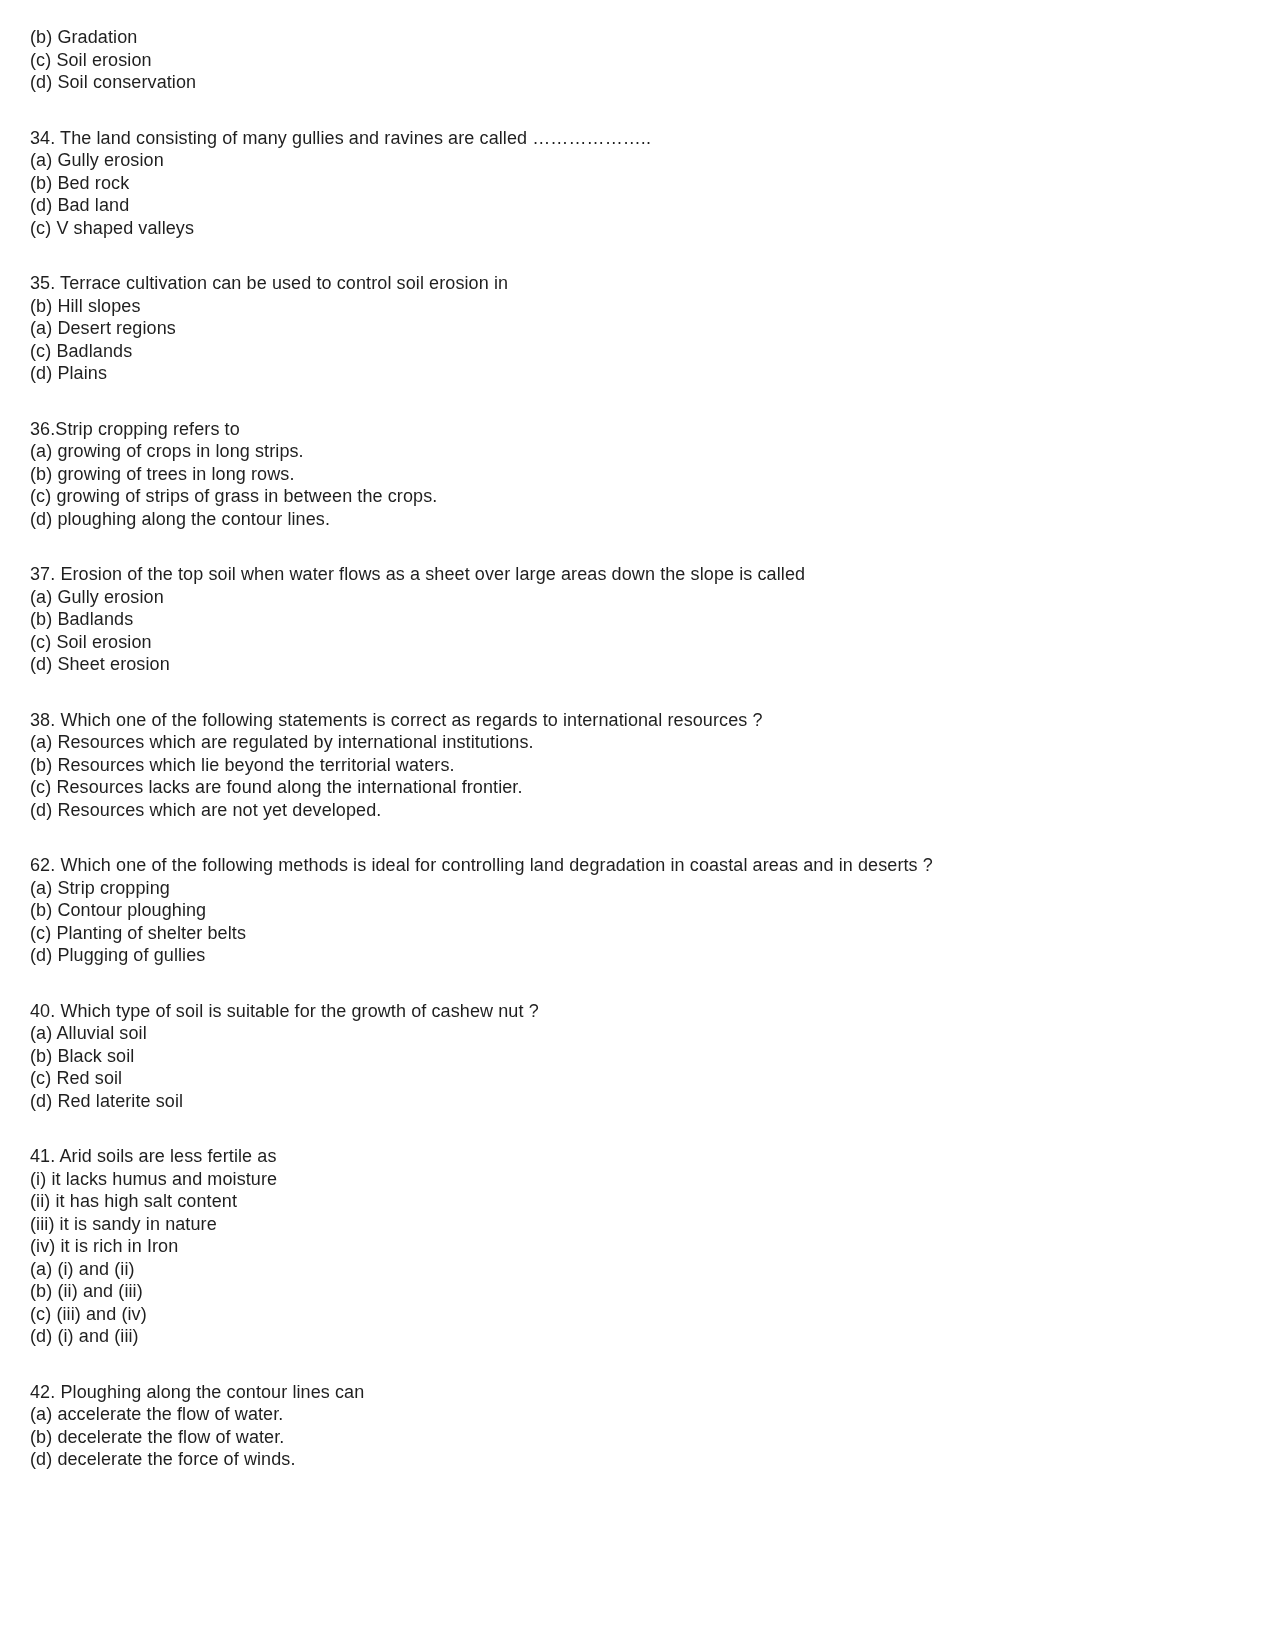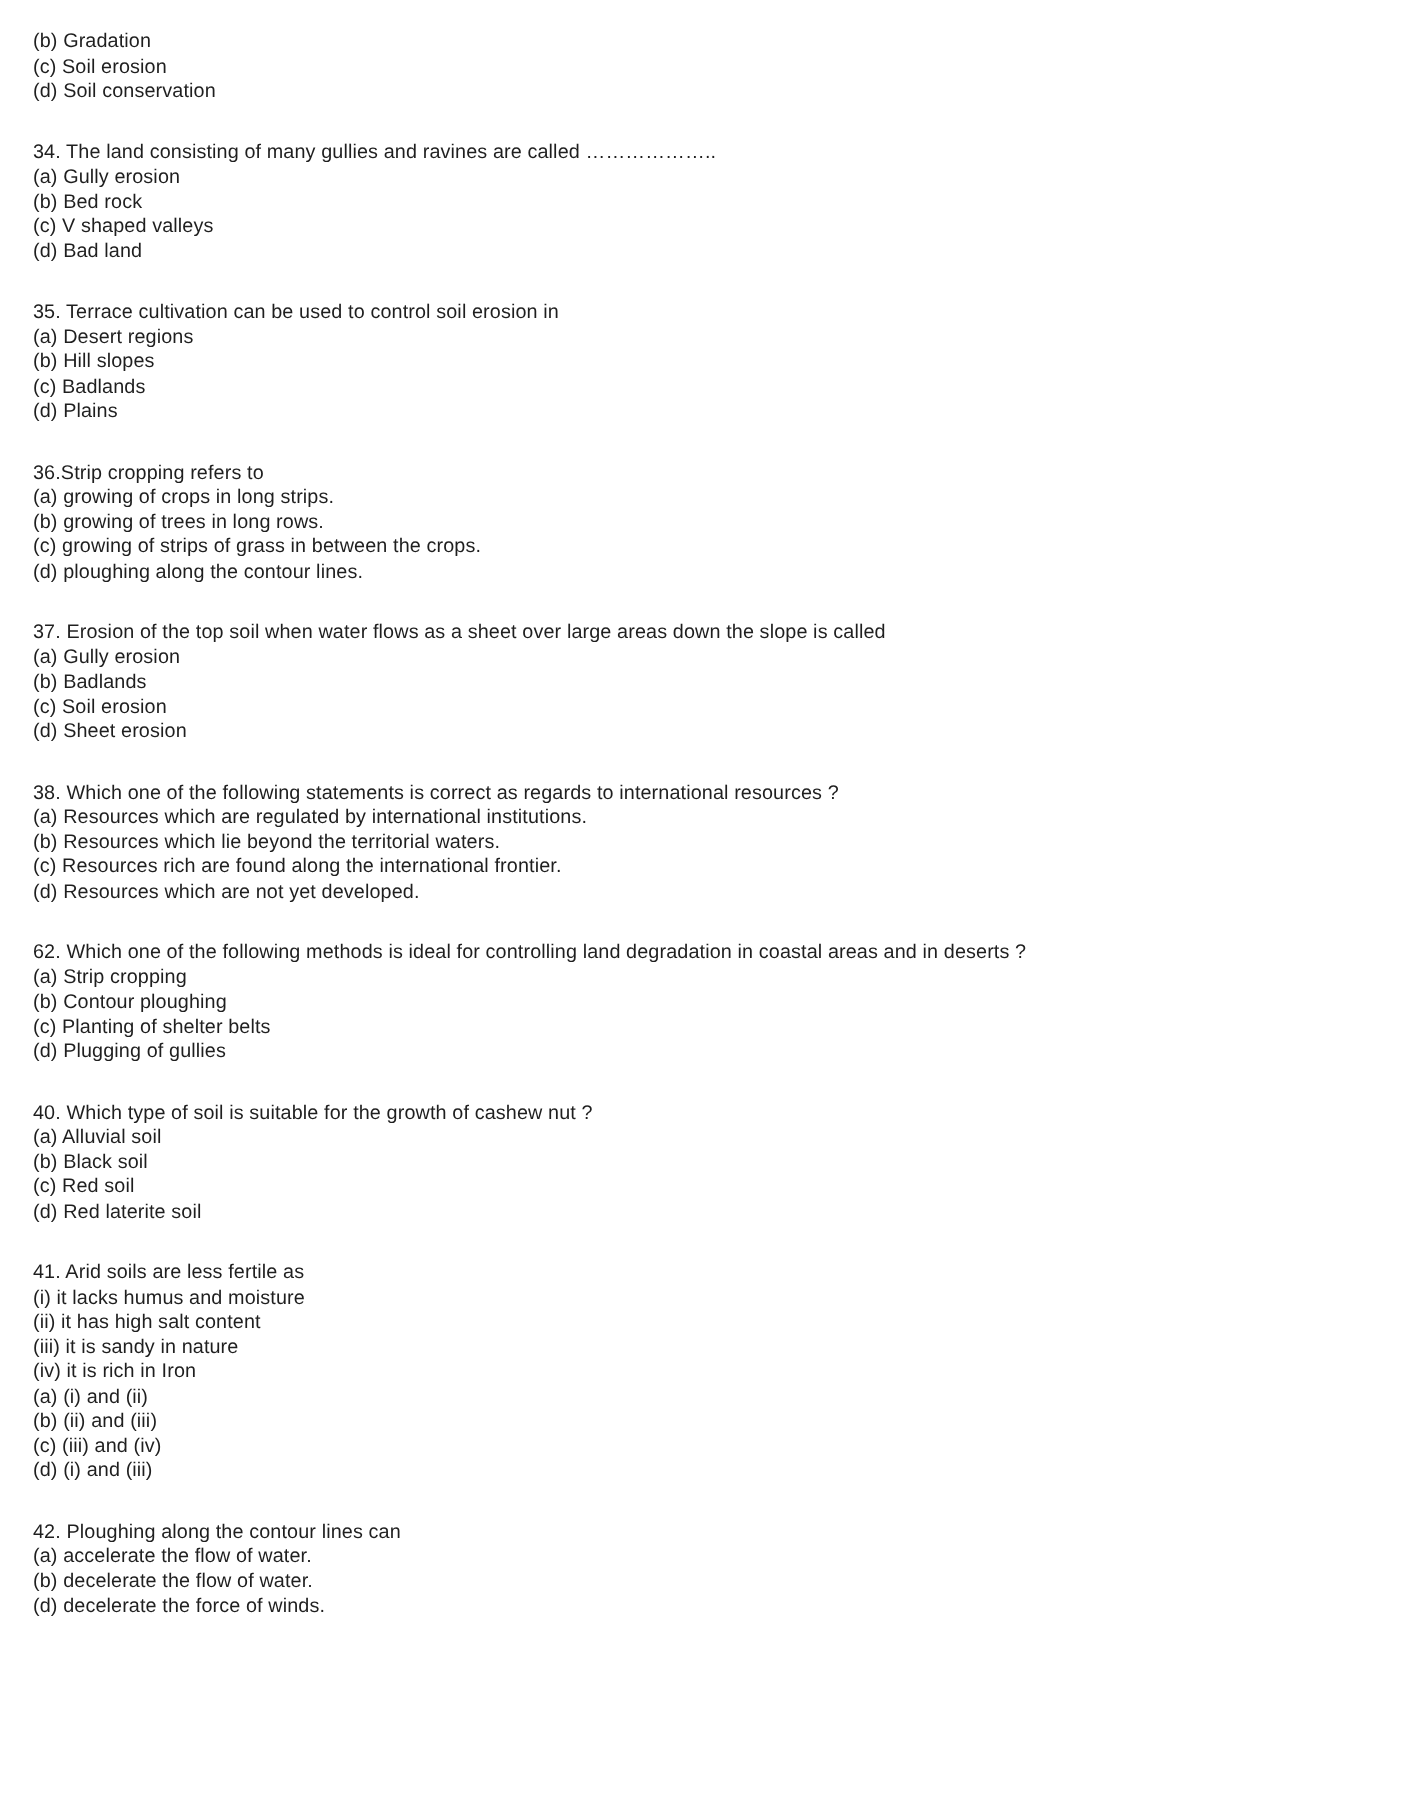--- a/index.html
+++ b/index.html
@@ -41,28 +41,28 @@
   <section class="block">
     <div class="line">(b) Gradation</div>
     <div class="line">(c) Soil erosion</div>
     <div class="line">(d) Soil conservation</div>
   </section>
 
   <section class="block">
     <div class="line">34. The land consisting of many gullies and ravines are called ………………..</div>
     <div class="line">(a) Gully erosion</div>
     <div class="line">(b) Bed rock</div>
+    <div class="line">(d) Bad land</div>
     <div class="line">(c) V shaped valleys</div>
-    <div class="line">(d) Bad land</div>
   </section>
 
   <section class="block">
     <div class="line">35. Terrace cultivation can be used to control soil erosion in</div>
+    <div class="line">(b) Hill slopes</div>
     <div class="line">(a) Desert regions</div>
-    <div class="line">(b) Hill slopes</div>
     <div class="line">(c) Badlands</div>
     <div class="line">(d) Plains</div>
   </section>
 
   <section class="block">
     <div class="line">36.Strip cropping refers to</div>
     <div class="line">(a) growing of crops in long strips.</div>
     <div class="line">(b) growing of trees in long rows.</div>
     <div class="line">(c) growing of strips of grass in between the crops.</div>
     <div class="line">(d) ploughing along the contour lines.</div>
@@ -73,21 +73,21 @@
     <div class="line">(a) Gully erosion</div>
     <div class="line">(b) Badlands</div>
     <div class="line">(c) Soil erosion</div>
     <div class="line">(d) Sheet erosion</div>
   </section>
 
   <section class="block">
     <div class="line">38. Which one of the following statements is correct as regards to international resources ?</div>
     <div class="line">(a) Resources which are regulated by international institutions.</div>
     <div class="line">(b) Resources which lie beyond the territorial waters.</div>
-    <div class="line">(c) Resources rich are found along the international frontier.</div>
+    <div class="line">(c) Resources lacks are found along the international frontier.</div>
     <div class="line">(d) Resources which are not yet developed.</div>
   </section>
 
   <section class="block">
     <div class="line">62. Which one of the following methods is ideal for controlling land degradation in coastal areas and in deserts ?</div>
     <div class="line">(a) Strip cropping</div>
     <div class="line">(b) Contour ploughing</div>
     <div class="line">(c) Planting of shelter belts</div>
     <div class="line">(d) Plugging of gullies</div>
   </section>

